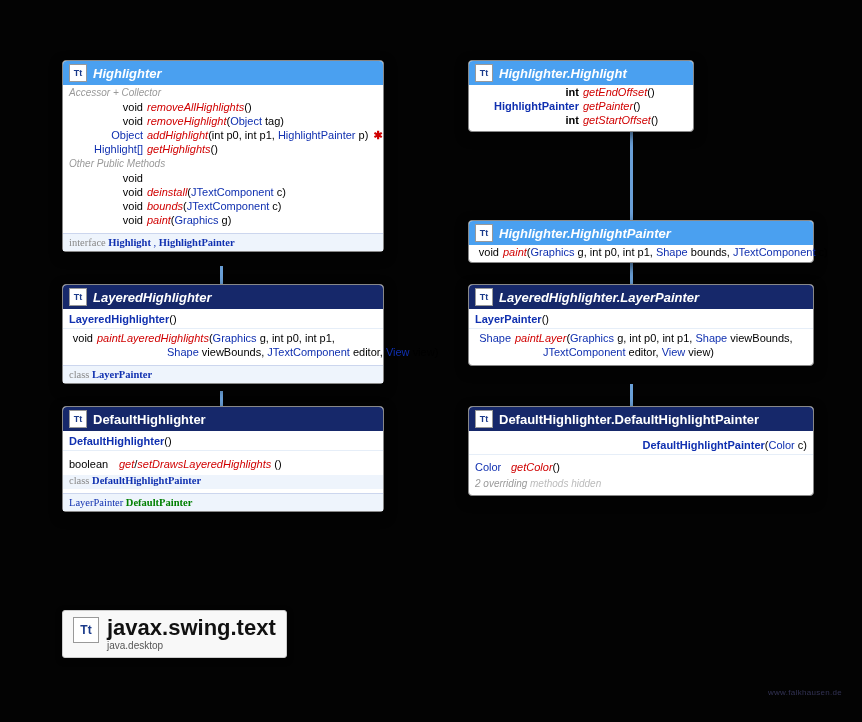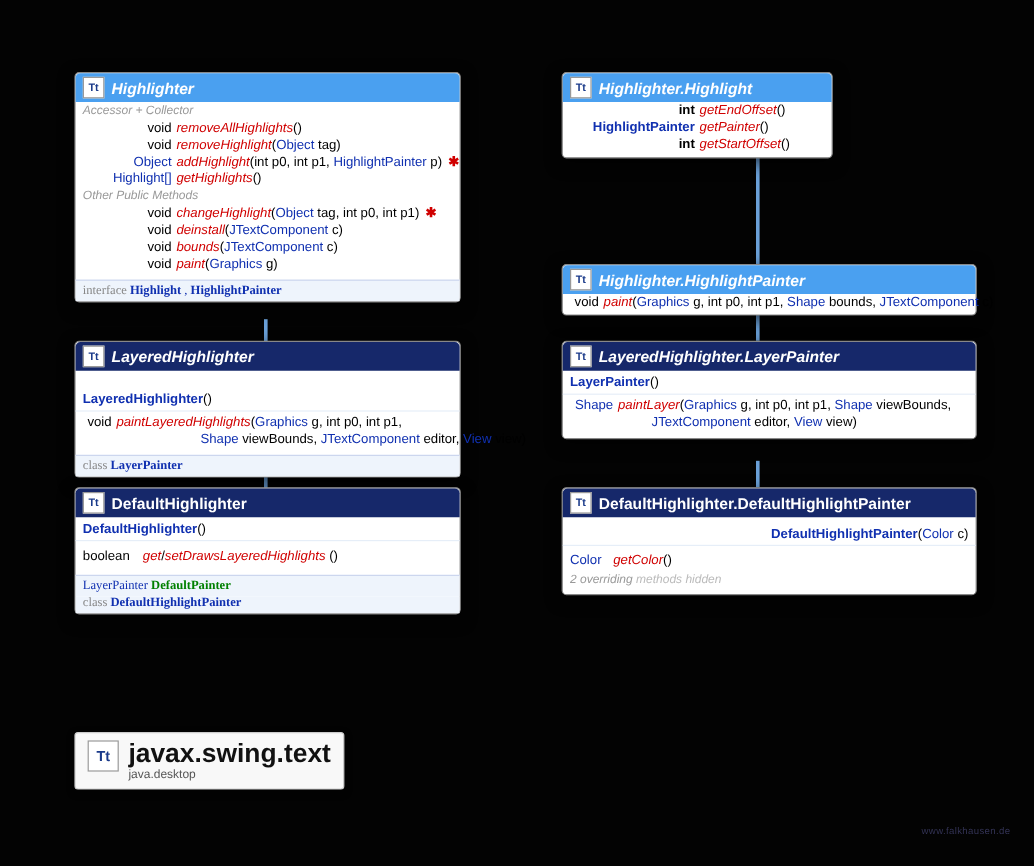--- a/index.html
+++ b/index.html
@@ -156,21 +156,20 @@
   </div>
   <div class="member-row">
     <span class="ret-col type-blue">Highlight[]</span>
     <span><span class="name name-red">getHighlights</span><span class="params">()</span></span>
   </div>
 
   <div class="section-label">Other Public Methods</div>
 
   <div class="member-row">
     <span class="ret-col">void</span>
-    <span><span class="name name-red">changeHighlight</span><span class="params">(</span><span class="type-blue">Object</span><span class="params"> tag, int p0, int p1) </span><span class="throws">✱</span></span>
   </div>
   <div class="member-row">
     <span class="ret-col">void</span>
     <span><span class="name name-red">deinstall</span><span class="params">(</span><span class="type-blue">JTextComponent</span><span class="params"> c)</span></span>
   </div>
   <div class="member-row">
     <span class="ret-col">void</span>
     <span><span class="name name-red">bounds</span><span class="params">(</span><span class="type-blue">JTextComponent</span><span class="params"> c)</span></span>
   </div>
   <div class="member-row">
@@ -216,21 +215,21 @@
       <span class="name name-red">paint</span><span class="params">(</span><span class="type-blue">Graphics</span><span class="params"> g, int p0, int p1, </span><span class="type-blue">Shape</span><span class="params"> bounds, </span><span class="type-blue">JTextComponent</span><span class="params"> c)</span>
     </span>
   </div>
 </div>
 
 <div class="class-box" style="left:62px; top:284px; width:322px;">
   <div class="title-bar title-dark">
     <span class="tt-icon">Tt</span>
     <span>LayeredHighlighter</span>
   </div>
-  <div class="member-row" style="padding-top:17px;text-align:right;">
+  <div class="member-row" style="padding-top:3px;text-align:right;">
     <span><span class="type-blue" style="font-weight:bold">LayeredHighlighter</span><span class="params">()</span></span>
   </div>
   <div class="sep"></div>
   <div class="member-row">
     <span class="ret-col" style="width:28px;">void</span>
     <span>
       <span class="name name-red">paintLayeredHighlights</span><span class="params">(</span><span class="type-blue">Graphics</span><span class="params"> g, int p0, int p1,</span>
     </span>
   </div>
   <div class="member-row" style="padding-left:104px;">
@@ -274,27 +273,27 @@
   <div class="member-row" style="padding-top:3px;">
     <span><span class="type-blue" style="font-weight:bold">DefaultHighlighter</span><span class="params">()</span></span>
   </div>
   <div class="sep"></div>
   <div class="member-row" style="padding:4px 6px;">
     <span class="ret-col" style="width:50px; text-align:left;">boolean</span>
     <span>
       <span class="name name-red">get</span><span>/</span><span class="name name-red">setDrawsLayeredHighlights</span><span class="params"> ()</span>
     </span>
   </div>
+  <div class="footer-row" style="border-top:none; padding-top:0;">
+    <span class="kw">class </span>
+    <span class="type-blue" style="font-weight:bold">DefaultHighlightPainter</span>
+  </div>
   <div class="footer-row" style="margin-top:4px;">
     <span class="type-blue">LayerPainter </span>
     <span class="name-green" style="font-weight:bold">DefaultPainter</span>
-  </div>
-  <div class="footer-row" style="border-top:none; padding-top:0;">
-    <span class="kw">class </span>
-    <span class="type-blue" style="font-weight:bold">DefaultHighlightPainter</span>
   </div>
 </div>
 
 <div class="class-box" style="left:468px; top:406px; width:346px;">
   <div class="title-bar title-dark" style="font-style:normal;">
     <span class="tt-icon">Tt</span>
     <span>DefaultHighlighter.DefaultHighlightPainter</span>
   </div>
   <div class="member-row" style="padding-top:7px;justify-content:flex-end;">
     <span><span class="type-blue" style="font-weight:bold">DefaultHighlightPainter</span><span class="params">(</span><span class="type-blue">Color</span><span class="params"> c)</span></span>

